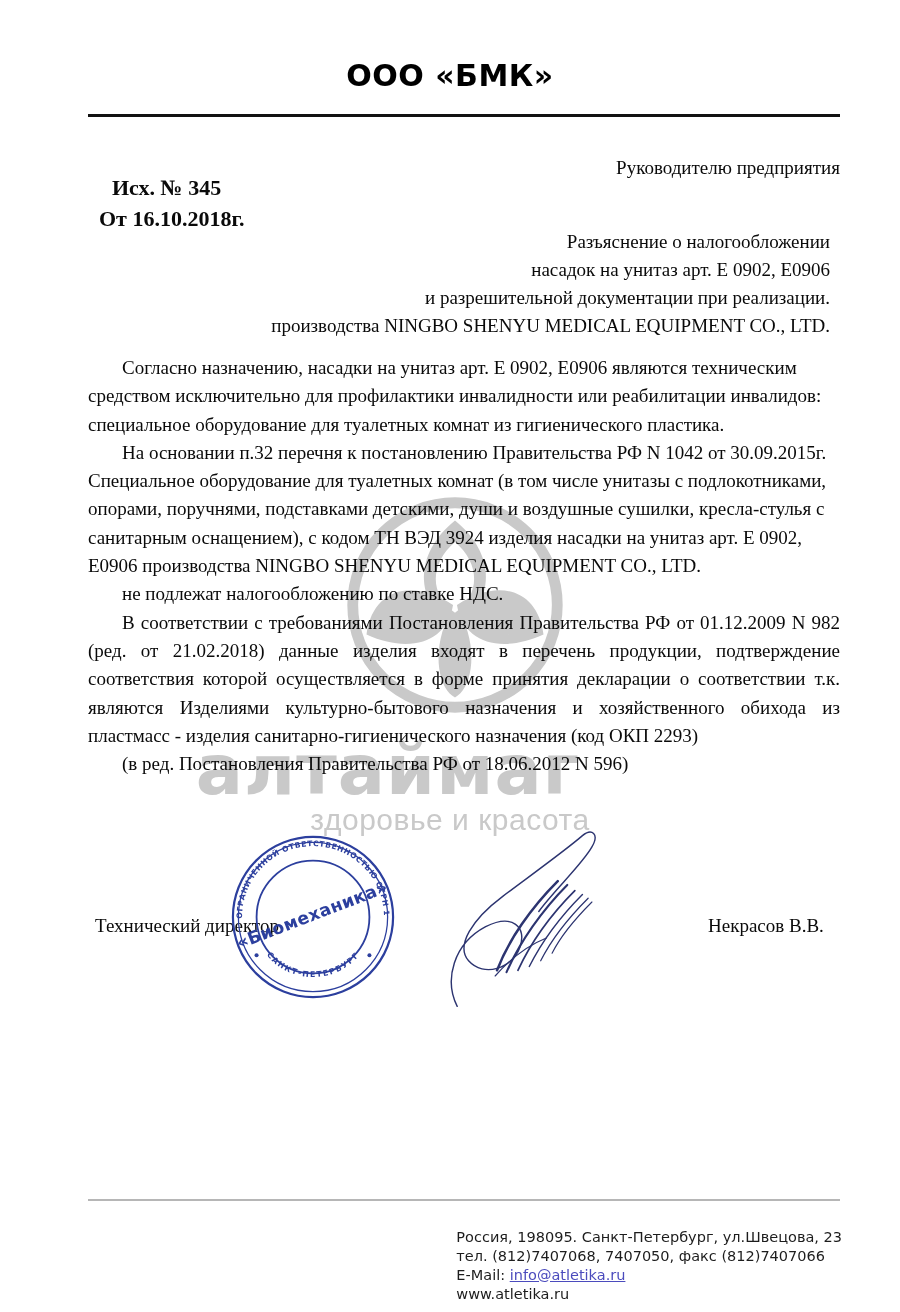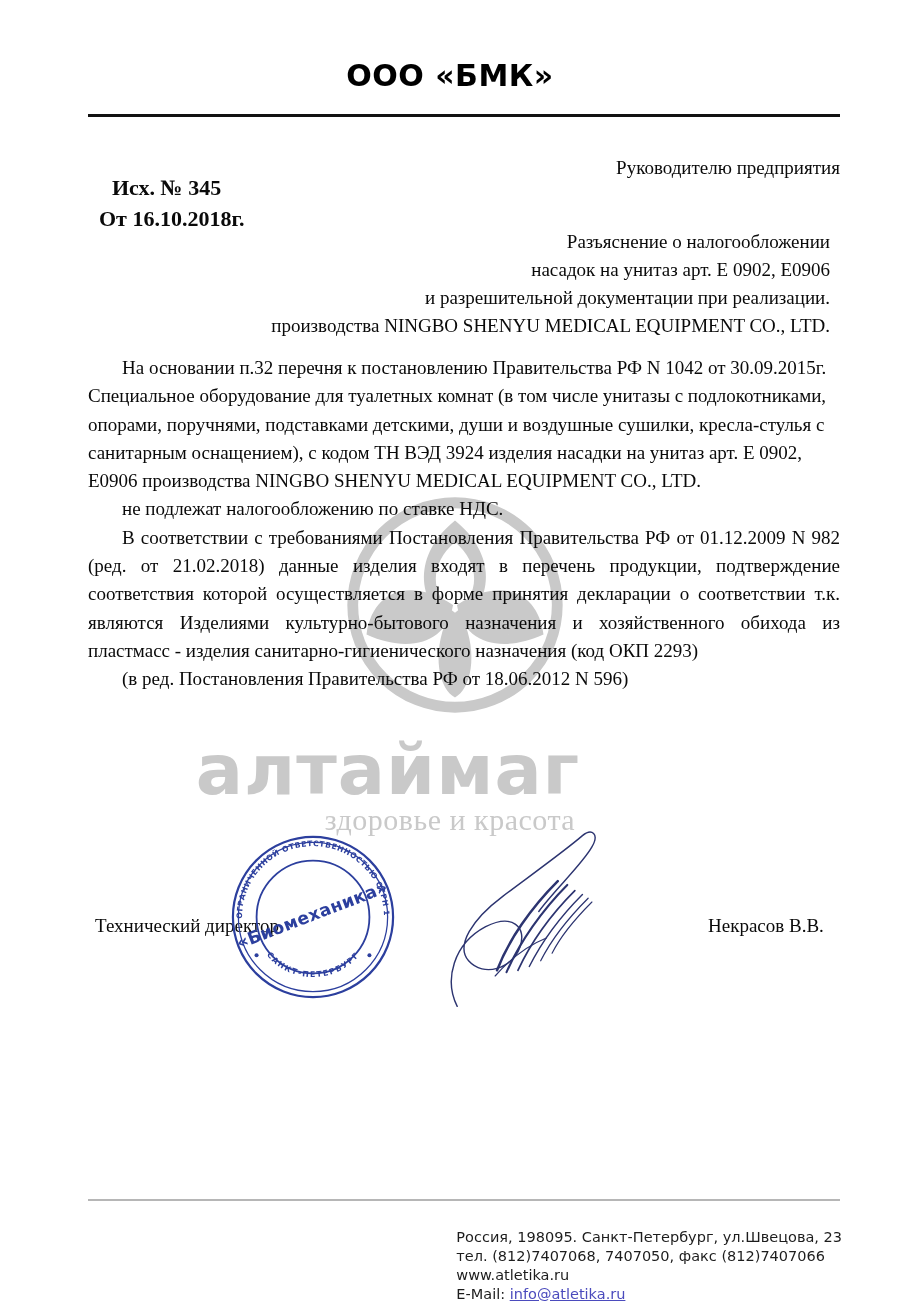--- a/index.html
+++ b/index.html
@@ -51,21 +51,21 @@
     letter-spacing: 1px;
     color: #c9c9c9;
     line-height: 1;
   }
   .wm-tagline {
     position: absolute;
     left: 0;
     top: 805px;
     width: 900px;
     text-align: center;
-    font-family: Liberation Serif, serif;
+    font-family: Liberation Sans, sans-serif;
     font-weight: 400;
     font-size: 30px;
     letter-spacing: 0.5px;
     color: #c9c9c9;
     line-height: 1;
   }
 
   
   .content-layer {
     position: absolute;
@@ -252,40 +252,41 @@
     </div>
 
     <div class="subject">
       <div>Разъяснение о налогообложении</div>
       <div>насадок на унитаз  арт. Е 0902, Е0906</div>
       <div>и разрешительной документации при реализации.</div>
       <div>производства NINGBO SHENYU MEDICAL EQUIPMENT CO., LTD.</div>
     </div>
 
     <div class="body-block">
+      <p class="para-left">Согласно назначению,  насадки на унитаз  арт. Е 0902, Е0906 являются техническим средством исключительно для профилактики инвалидности или реабилитации инвалидов: специальное оборудование для туалетных комнат из гигиенического пластика.</p>
       <p class="para-left">На основании п.32 перечня к постановлению Правительства РФ    N 1042 от 30.09.2015г. Специальное оборудование для туалетных комнат (в том числе унитазы с подлокотниками, опорами, поручнями, подставками детскими, души и воздушные сушилки, кресла-стулья с санитарным оснащением),   с кодом ТН ВЭД  3924  изделия насадки на унитаз  арт. Е 0902, Е0906 производства NINGBO SHENYU MEDICAL EQUIPMENT CO., LTD.</p>
       <p class="para-left">не подлежат налогообложению по ставке НДС.</p>
       <p class="para-justify">В соответствии с требованиями Постановления Правительства РФ от 01.12.2009 N 982 (ред. от 21.02.2018) данные изделия входят в перечень продукции, подтверждение соответствия которой осуществляется в форме принятия декларации о соответствии т.к. являются    Изделиями культурно-бытового назначения и хозяйственного обихода из пластмасс - изделия санитарно-гигиенического назначения (код ОКП 2293)</p>
       <p class="para-left">(в ред. Постановления Правительства РФ от 18.06.2012 N 596)</p>
     </div>
 
     <div class="sign-row">
       <div class="sign-title">Технический директор</div>
       <div class="sign-name">Некрасов В.В.</div>
     </div>
 
     <div class="rule-bottom"></div>
     <div class="footer">
       <div class="line">Россия, 198095. Санкт-Петербург, ул.Швецова, 23</div>
       <div class="line">тел. (812)7407068, 7407050, факс (812)7407066</div>
-      <div class="line site">www.atletika.ru</div>
       <div class="line">
         <span>E-Mail:</span>
         <span class="maillink">info@atletika.ru</span>
       </div>
+      <div class="line site">www.atletika.ru</div>
     </div>
   </div>
 
   <svg class="stamp" viewBox="0 0 200 200">
     <defs>
       <path id="arcTop" d="M 100,100 m -78,0 a 78,78 0 1,1 156,0" fill="none"></path>
       <path id="arcBot" d="M 100,100 m -66,0 a 66,66 0 1,0 132,0" fill="none"></path>
     </defs>
     <g stroke="#2c3f9e" fill="none">
       <circle cx="100" cy="100" r="88" stroke-width="2.4"></circle>

